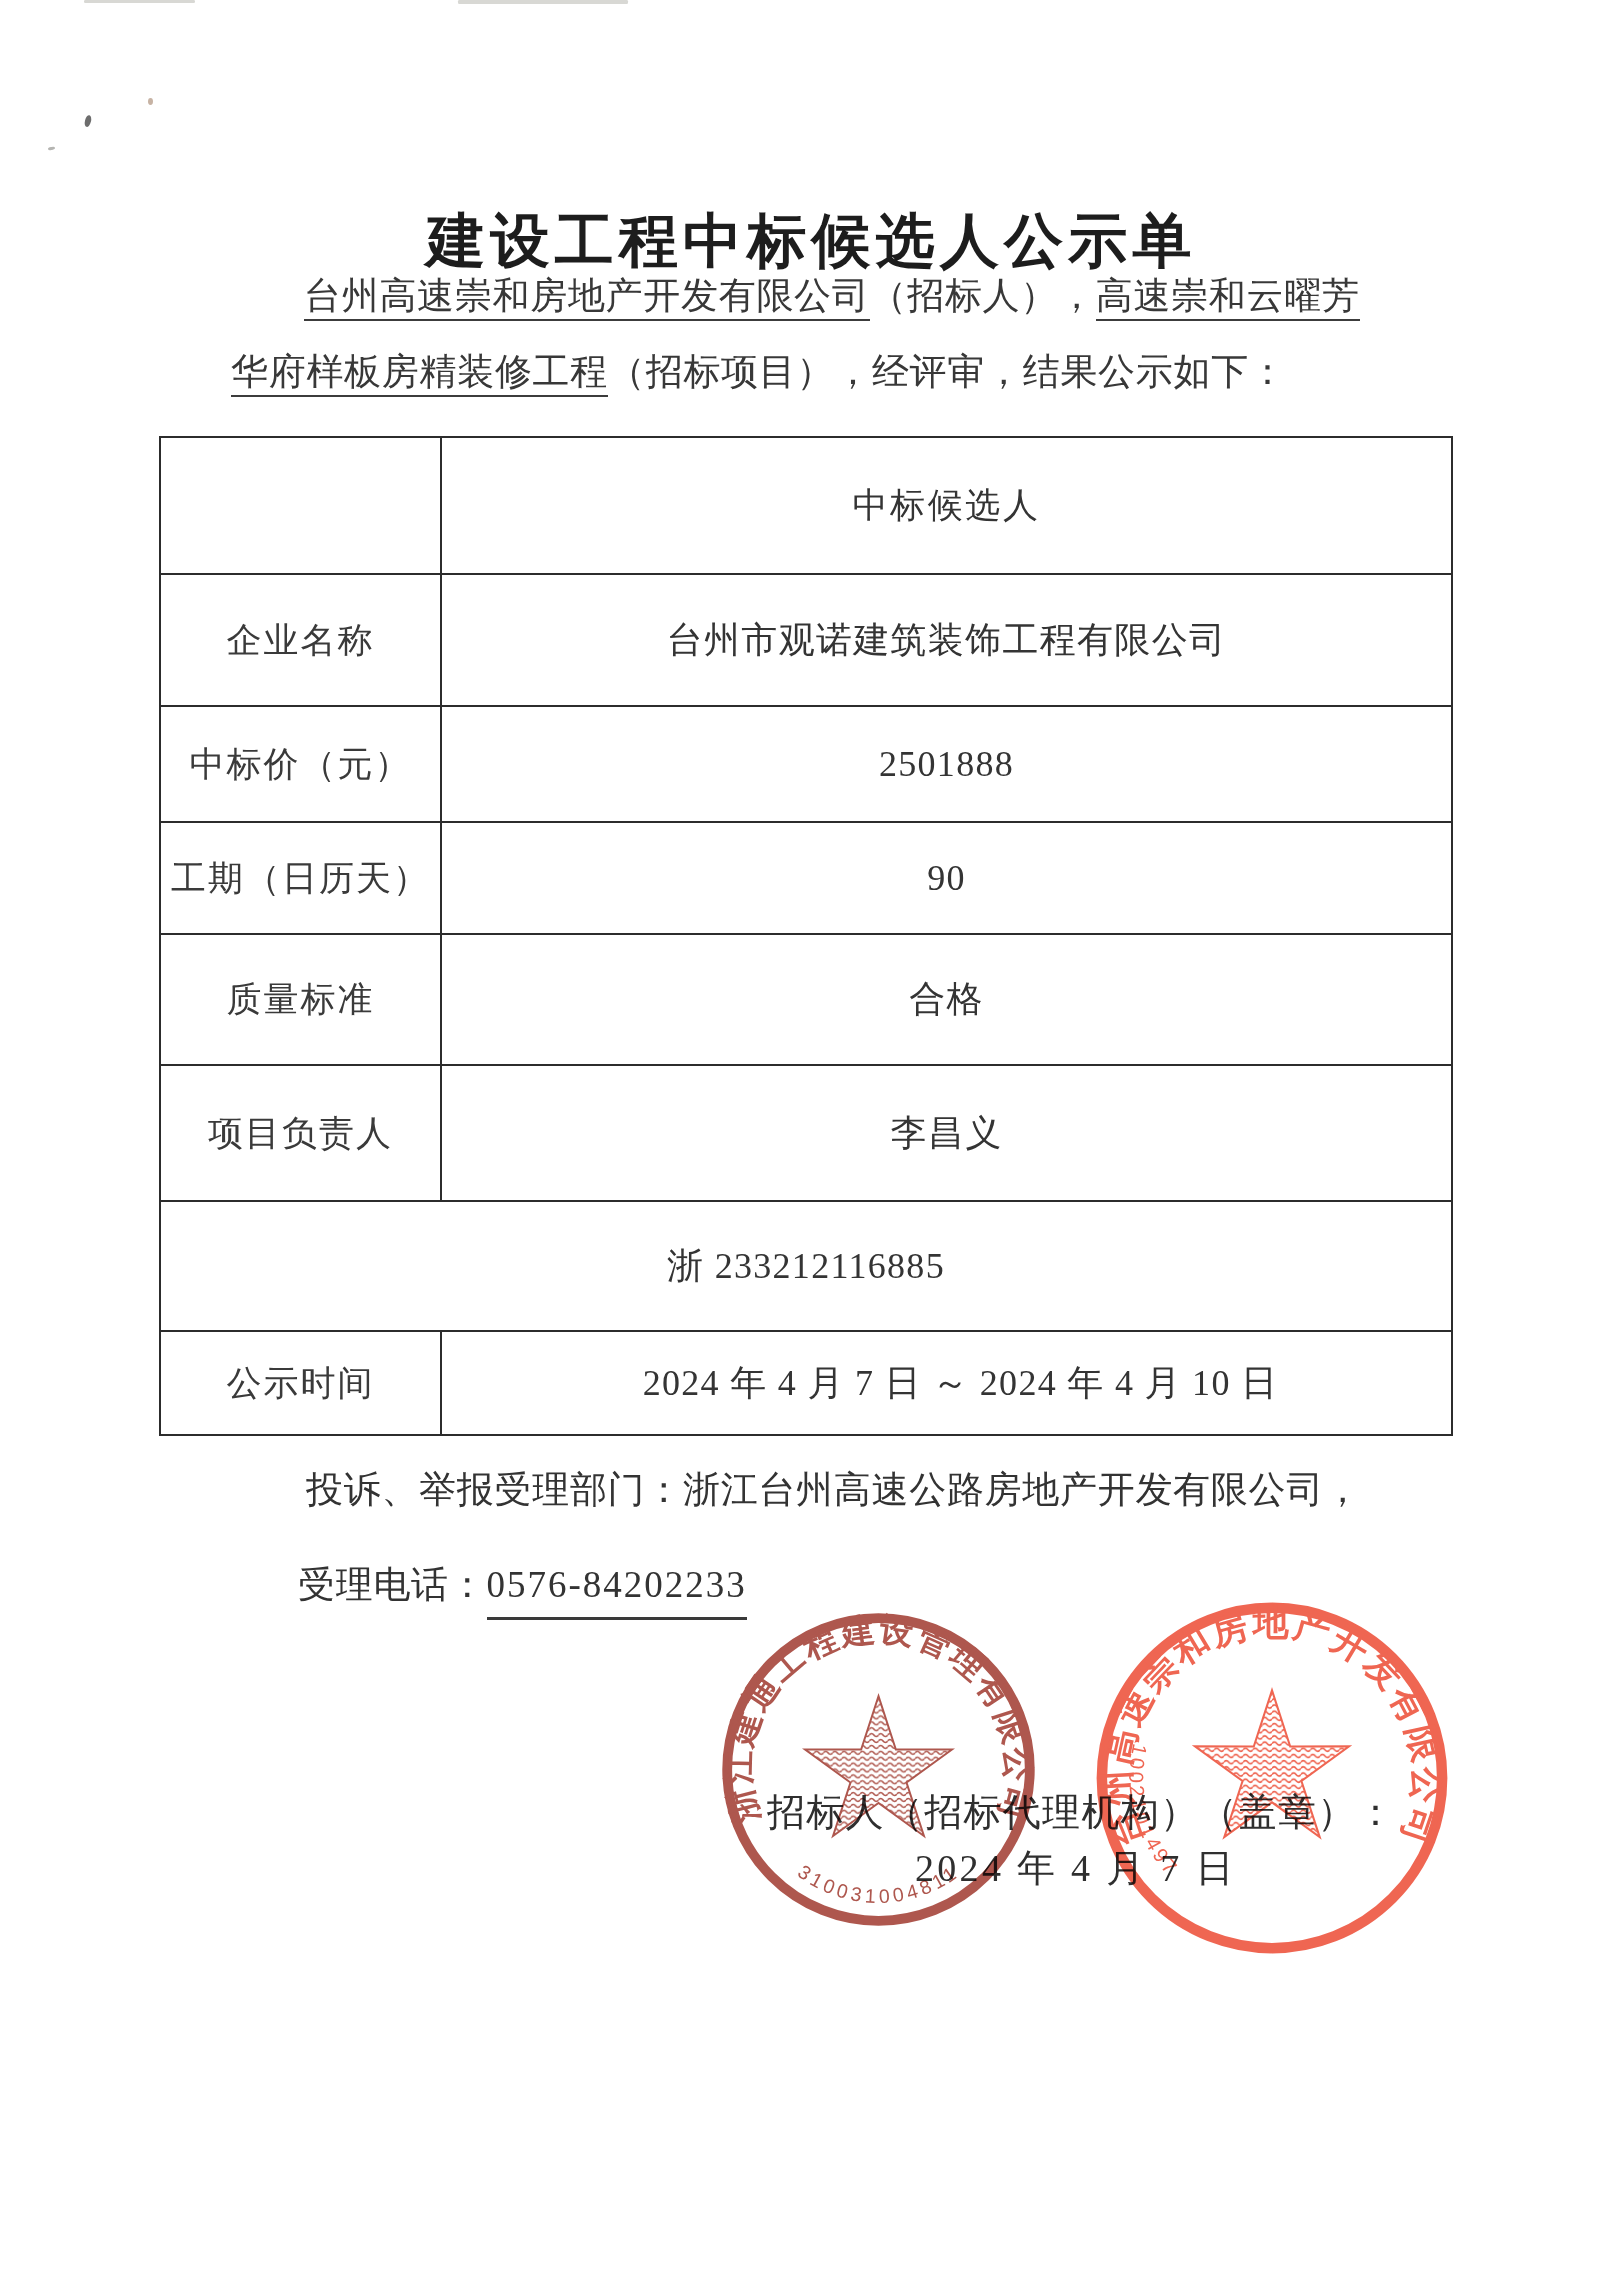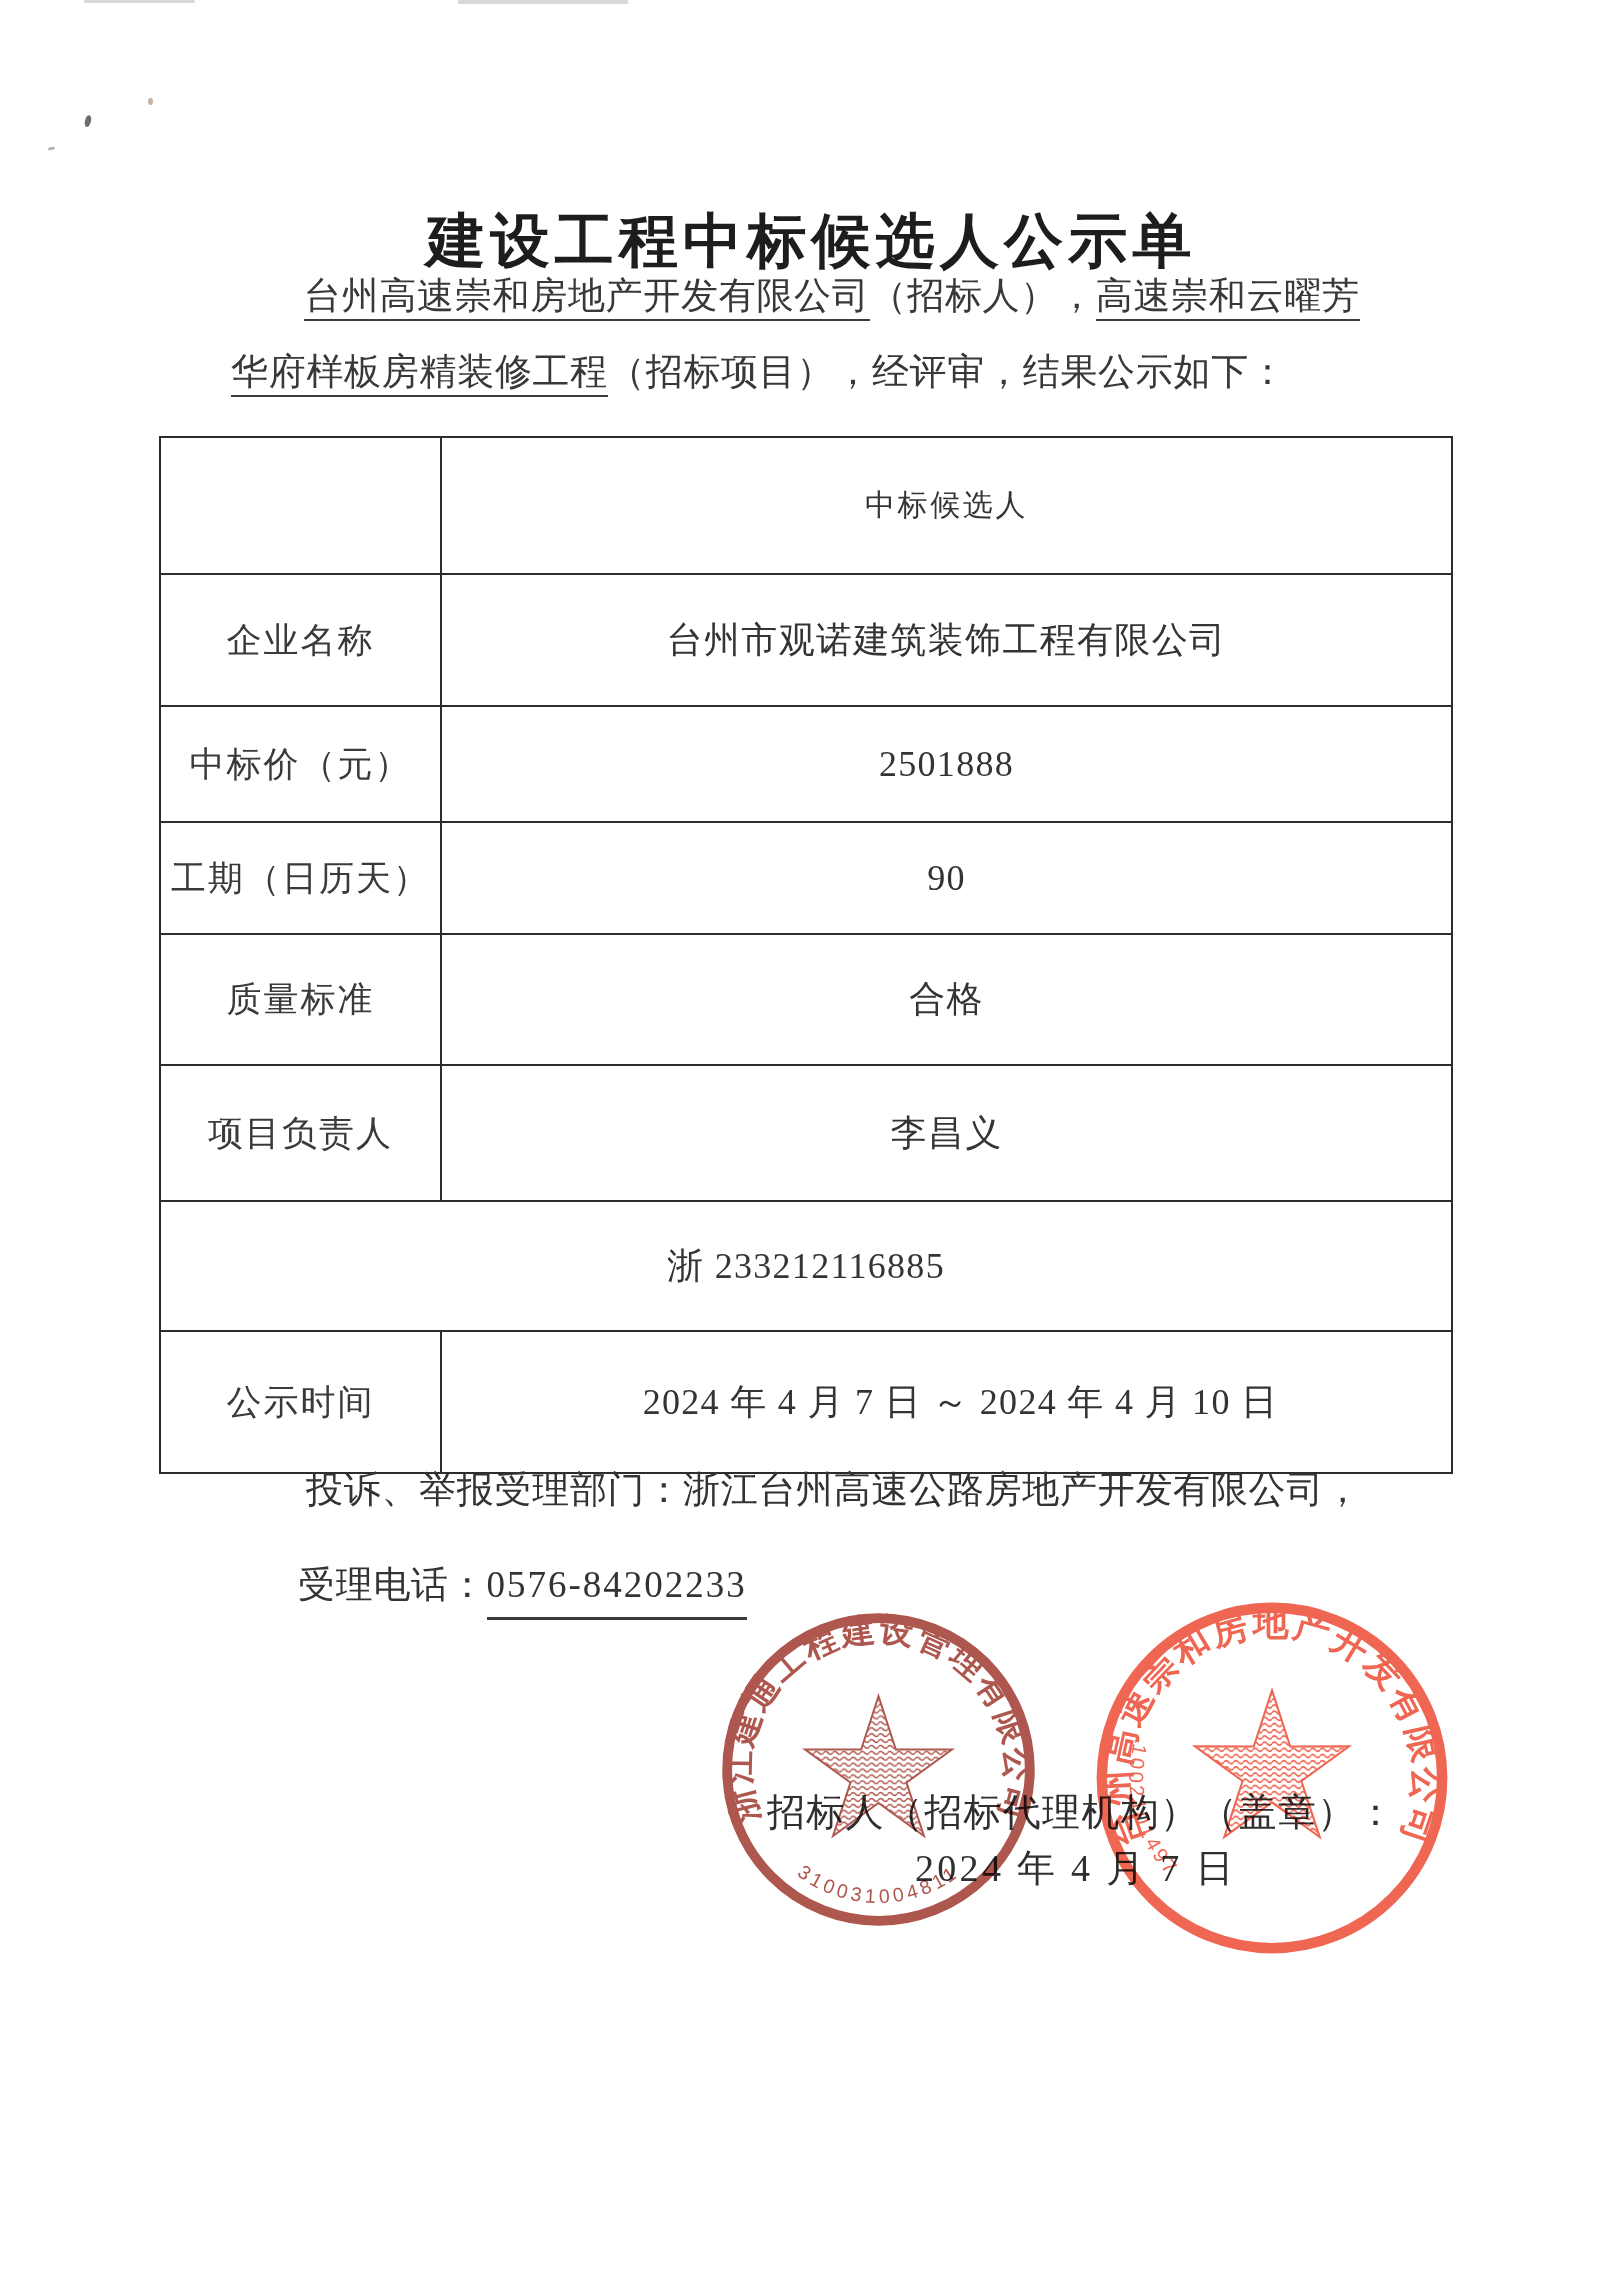--- a/index.html
+++ b/index.html
@@ -37,31 +37,31 @@
 
   
   .tbl{
     position:absolute;left:159px;top:436px;width:1294px;
     border:2.6px solid #2c2c2c;box-sizing:border-box;
     background:transparent;
   }
   .trow{display:flex;box-sizing:border-box;}
   .trow + .trow{border-top:2.6px solid #2c2c2c;}
   .r1{height:135px;} .r2{height:132px;} .r3{height:116px;} .r4{height:112px;}
-  .r5{height:131px;} .r6{height:136px;} .r7{height:130px;} .r8{height:142px;gap:28px;}
+  .r5{height:131px;} .r6{height:136px;} .r7{height:130px;} .r8{height:104px;gap:28px;}
   .lab{
     width:281px;box-sizing:border-box;border-right:2.6px solid #2c2c2c;
     display:flex;align-items:center;justify-content:center;
     font-size:35px;letter-spacing:2px;color:#3a3a3a;
   }
   .val{
     flex:1;display:flex;align-items:center;justify-content:center;
     font-size:36px;letter-spacing:1.3px;color:#343434;
   }
-  .r1 .val{font-size:30px;letter-spacing:2.6px;}
+  .r1 .val{font-size:35px;letter-spacing:2.6px;}
 
   .complaint{
     position:absolute;left:306px;top:1465px;
     font-size:37px;letter-spacing:0.7px;white-space:nowrap;color:#333;
   }
   .phone{
     position:absolute;left:298px;top:1560px;
     font-size:37px;letter-spacing:0.7px;white-space:nowrap;color:#333;
   }
   .phone .num{border-bottom:3.3px solid #3a3a3a;padding-bottom:12px;letter-spacing:2px;}

